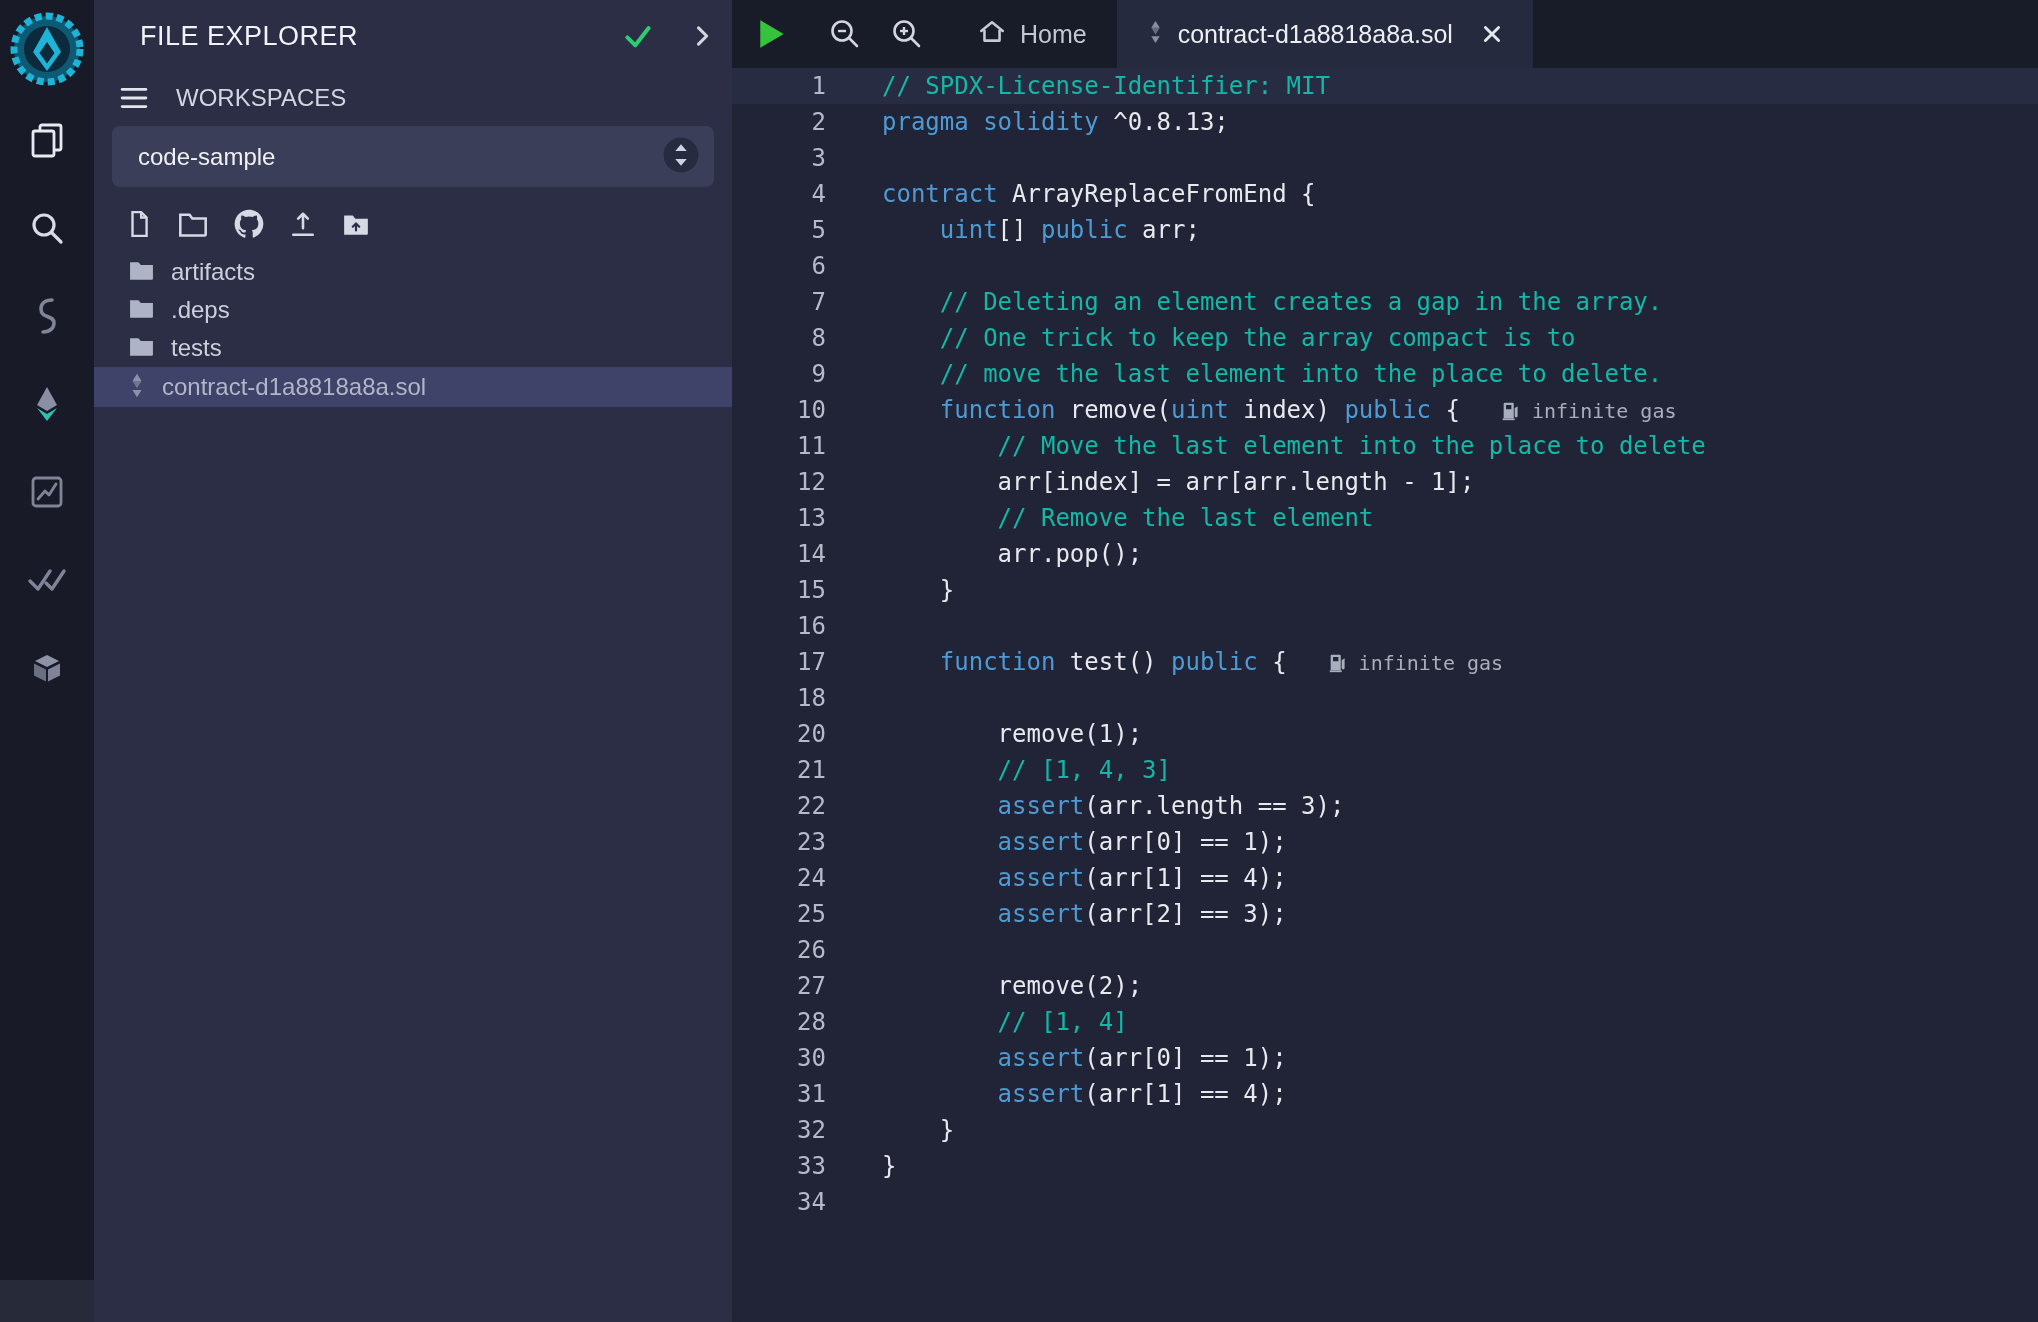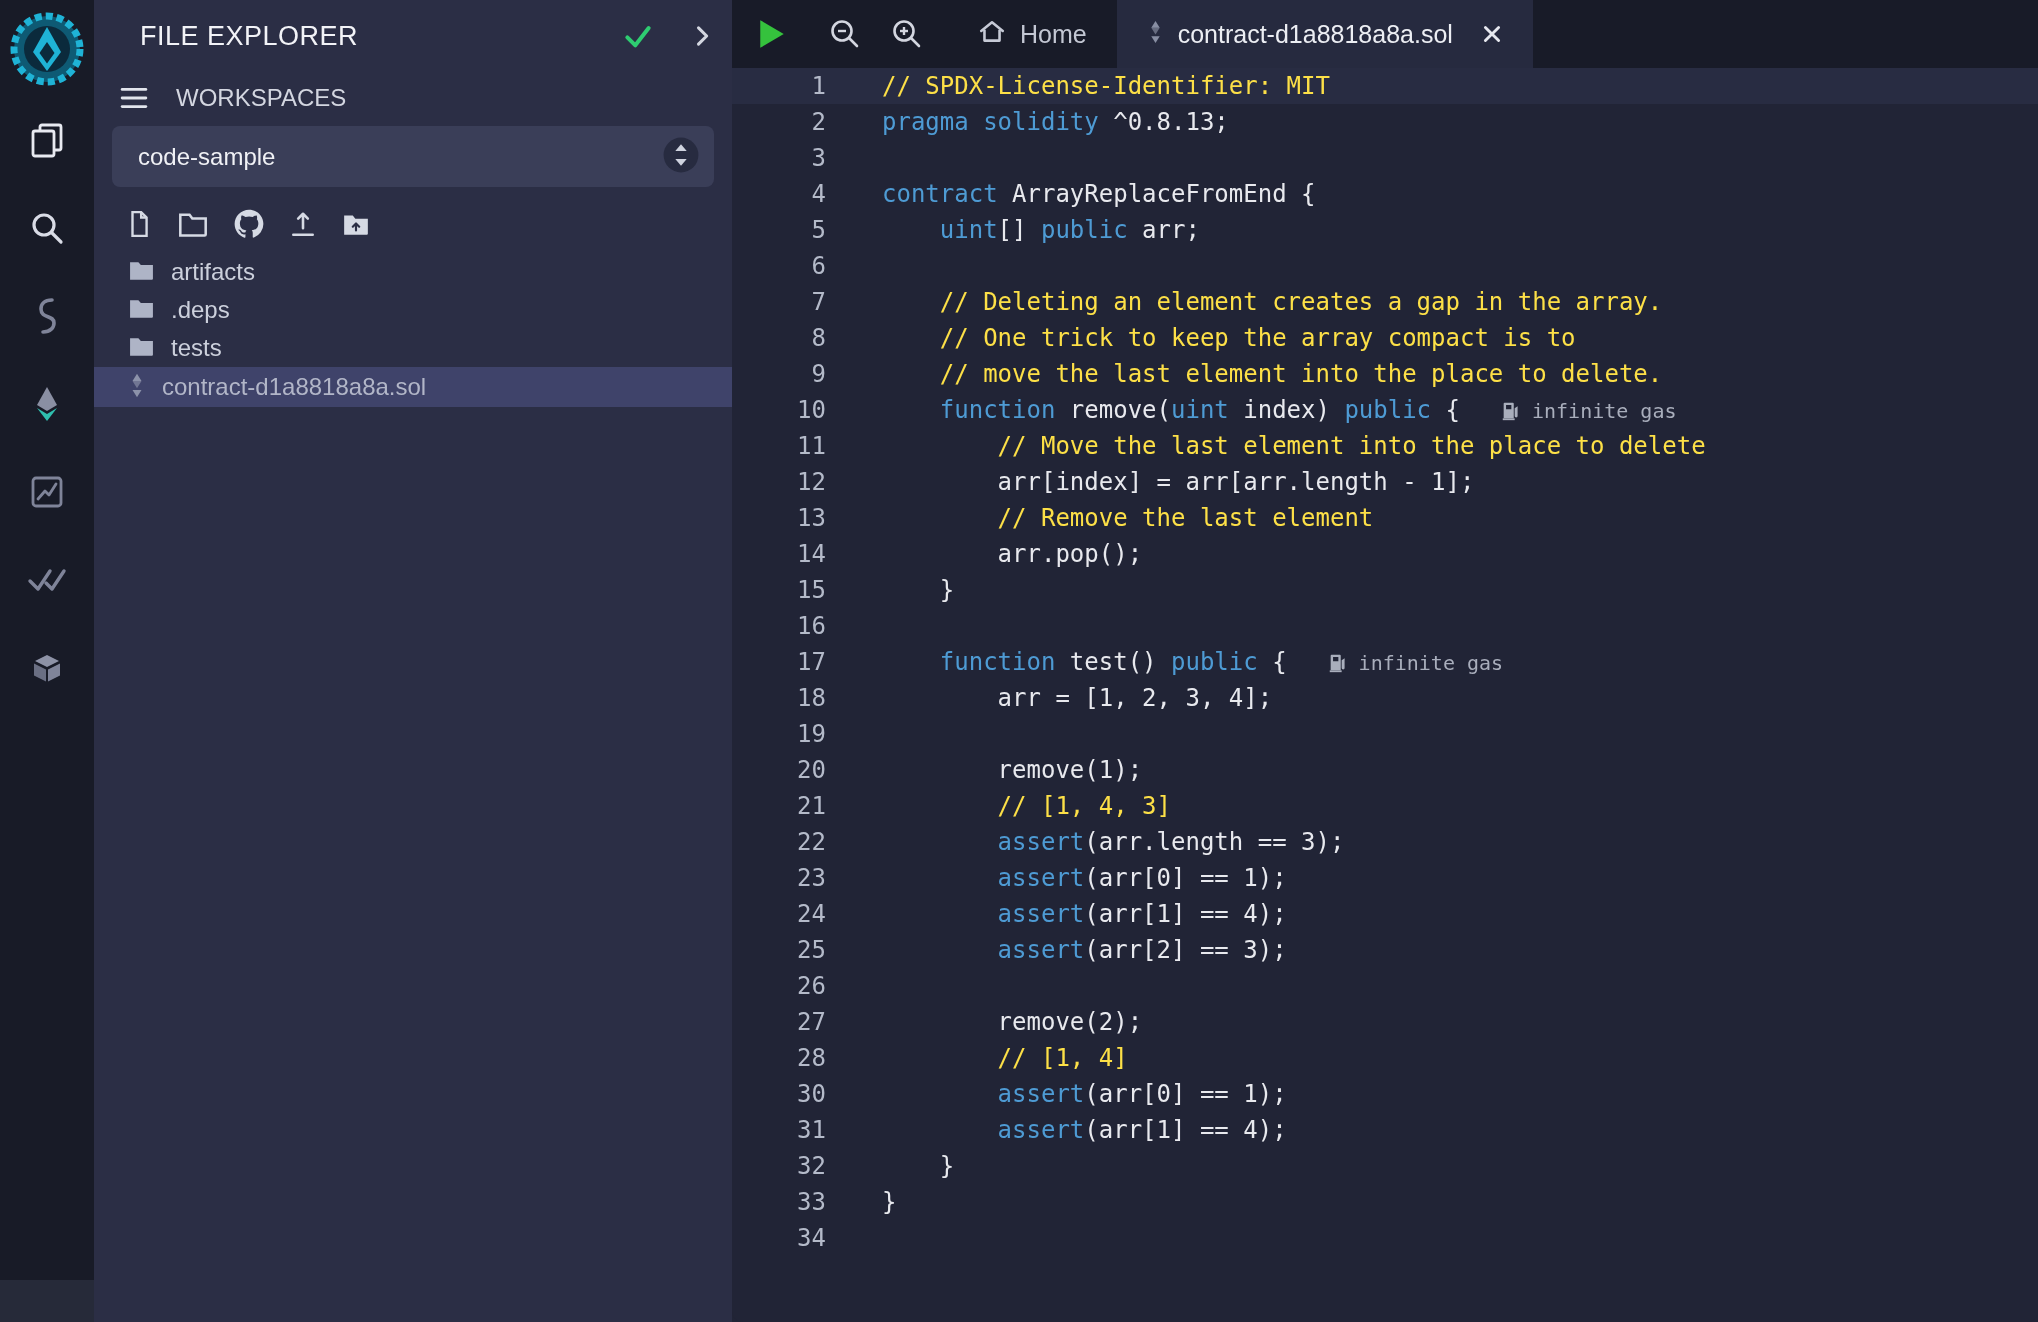--- a/index.html
+++ b/index.html
@@ -43,21 +43,21 @@
   .tab-active { background:#262a3f; gap:14px; }
   .tab-active .tab-label { color:#eceef3; font-size:25px; }
   .tab-close { background:none; border:none; margin-left:14px; display:flex; align-items:center; cursor:pointer; }
 
   .code-scroll { flex:1; overflow:hidden; font-family:"DejaVu Sans Mono", monospace; font-size:24px; }
   .code-line { display:flex; height:36px; line-height:36px; }
   .code-line.hl { background:#282c42; }
   .ln { width:150px; flex:none; text-align:right; padding-right:56px; color:#b4bac9; }
   .lc { flex:1; white-space:pre; color:#e8e9ee; }
   .tok-keyword { color:#4e9bd4; }
-  .tok-comment { color:#fde047; }
+  .tok-comment { color:#14b8a6; }
   .tok-plain { color:#e8e9ee; }
   .gas-badge { display:inline-flex; align-items:center; gap:10px; vertical-align:middle; margin-left:40px; color:#a9aebc; font-size:20px; }
 </style>
 </head>
 <body>
 
 <div class="app">
 
   <div class="icon-strip">
     <div class="logo-wrap">
@@ -345,25 +345,20 @@
           <div class="code-line">
             <div class="ln">17</div>
             <div class="lc"><span class="tok-plain">    </span><span class="tok-keyword">function</span><span class="tok-plain"> test() </span><span class="tok-keyword">public</span><span class="tok-plain"> {</span><span class="gas-badge"><svg width="22" height="22" viewBox="0 0 24 24">
                   <path d="M5 3h9a1 1 0 0 1 1 1v16H4V4a1 1 0 0 1 1-1zm1.6 2.4v4.8h5.8V5.4z" fill="#a9aebc"></path>
                   <path d="M16 9l3.2-2.2v10.7a1.6 1.6 0 0 1-3.2 0z" fill="#a9aebc"></path>
                   <rect x="3" y="20" width="13" height="2" fill="#a9aebc"></rect>
                 </svg><span>infinite gas</span></span></div>
           </div>
           <div class="code-line">
             <div class="ln">18</div>
-            <div class="lc"><span class="tok-plain">        arr = [1, 2, 3, 4];</span></div>
-          </div>
-          <div class="code-line">
-            <div class="ln">19</div>
-            <div class="lc"></div>
           </div>
           <div class="code-line">
             <div class="ln">20</div>
             <div class="lc"><span class="tok-plain">        remove(1);</span></div>
           </div>
           <div class="code-line">
             <div class="ln">21</div>
             <div class="lc"><span class="tok-plain">        </span><span class="tok-comment">// [1, 4, 3]</span></div>
           </div>
           <div class="code-line">

